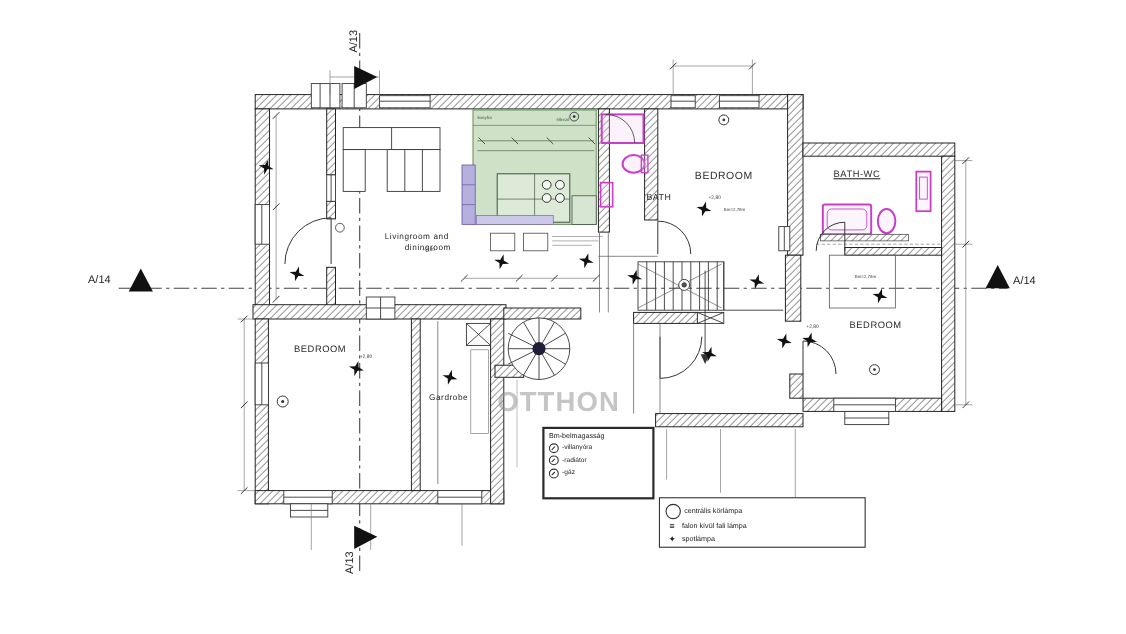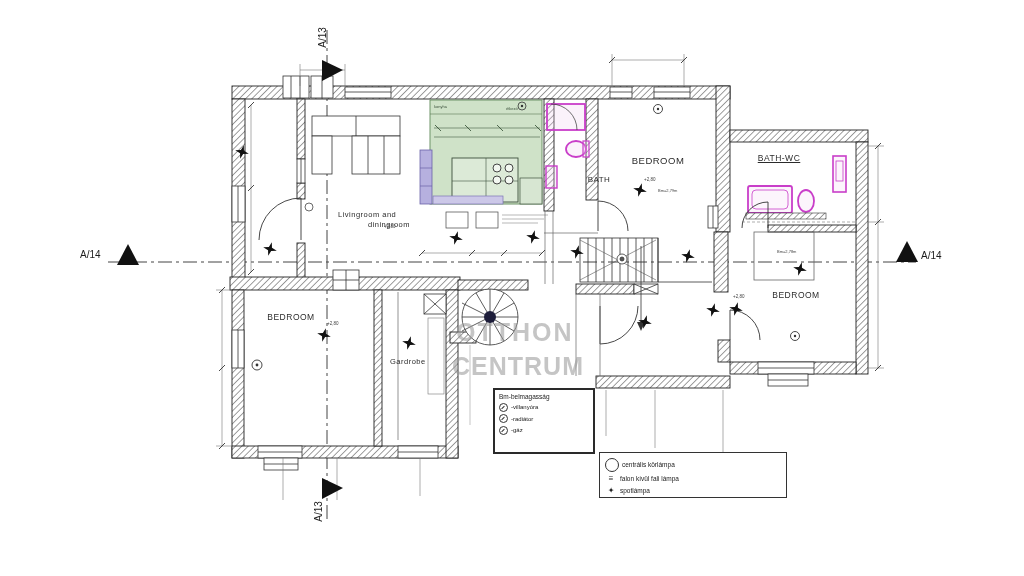--- a/index.html
+++ b/index.html
@@ -311,29 +311,28 @@
   </g>
 
   <g fill="#111">
     <polygon points="322,60 322,81 343,70"></polygon>
     <polygon points="322,478 322,499 343,488"></polygon>
     <polygon points="117,265 139,265 128,244"></polygon>
     <polygon points="896,262 918,262 907,241"></polygon>
   </g>
 </svg>
 
-<div class="wm" style="left:456px;top:320px;font-size:25px;letter-spacing:2px;">OTTHON</div>
-<div class="wm" style="left:452px;top:354px;font-size:25px;letter-spacing:1px;">CENTRUM</div>
+<div class="wm" style="left:452px;top:354px;font-size:25px;letter-spacing:1px;">OTTHON</div>
 
 <div class="marker rot" style="left:312px;top:32px;">A/13</div>
 <div class="marker rot" style="left:308px;top:506px;">A/13</div>
 <div class="marker" style="left:80px;top:249px;">A/14</div>
 <div class="marker" style="left:921px;top:250px;">A/14</div>
 
-<div class="lbl room" style="left:338px;top:210px;width:70px;text-align:left;font-size:7.5px;">Livingroom and</div>
+<div class="lbl room" style="left:338px;top:210px;width:70px;text-align:right;font-size:7.5px;">Livingroom and</div>
 <div class="lbl room" style="left:354px;top:220px;width:70px;text-align:center;font-size:7.5px;">diningroom</div>
 <div class="lbl room" style="left:582px;top:175px;width:34px;text-align:center;font-size:8px;">BATH</div>
 <div class="lbl room" style="left:620px;top:155px;width:76px;text-align:center;font-size:9.5px;">BEDROOM</div>
 <div class="lbl room" style="left:748px;top:153px;width:62px;text-align:center;font-size:8.5px;text-decoration:underline;">BATH-WC</div>
 <div class="lbl room" style="left:764px;top:290px;width:64px;text-align:center;font-size:8.5px;">BEDROOM</div>
 <div class="lbl room" style="left:262px;top:312px;width:58px;text-align:center;font-size:8.5px;">BEDROOM</div>
 <div class="lbl room" style="left:390px;top:357px;width:52px;text-align:left;font-size:7.5px;">Gardrobe</div>
 <div class="lbl" style="left:434px;top:104px;font-size:4px;color:#3c513c;">konyha</div>
 <div class="lbl" style="left:506px;top:106px;font-size:4px;color:#3c513c;">étkező</div>
 

